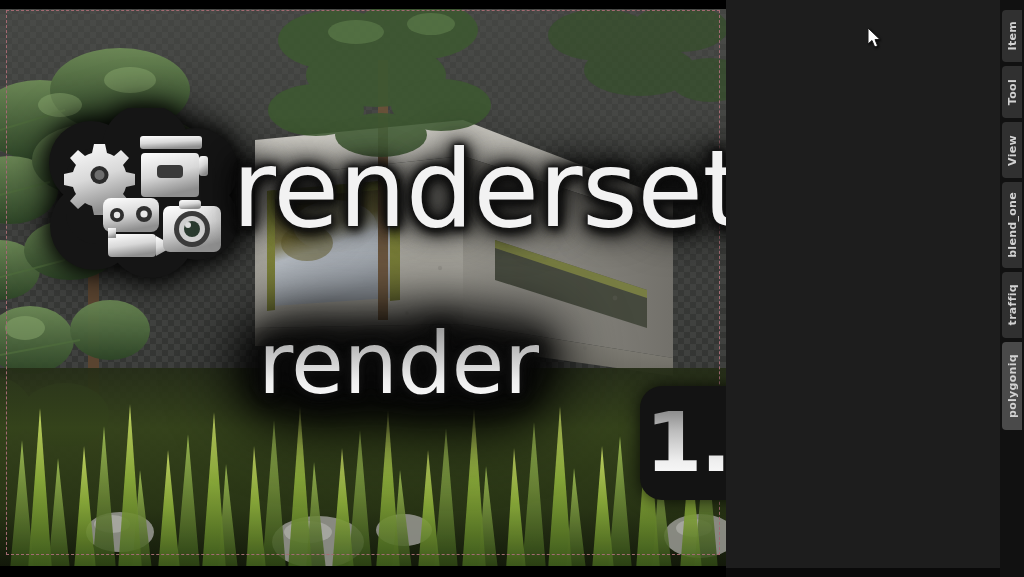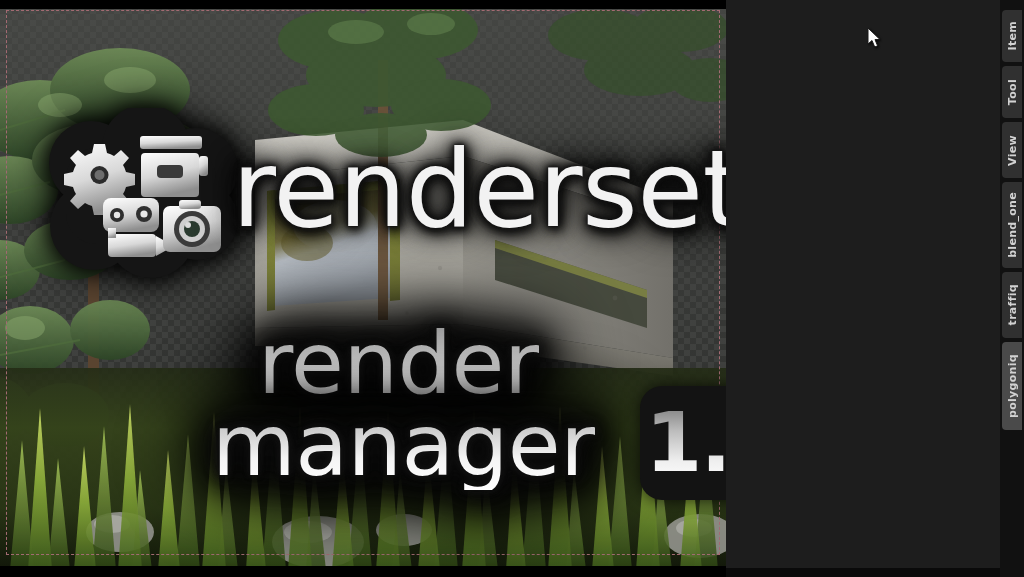--- a/index.html
+++ b/index.html
@@ -421,21 +421,20 @@
             <circle cx="146" cy="121" r="18" fill="#3b3b3b"></circle>
             <circle cx="146" cy="121" r="13" fill="#cfcfcf"></circle>
             <circle cx="146" cy="121" r="8" fill="#2a3a2f"></circle>
             <circle cx="142" cy="117" r="3" fill="#dcdcdc"></circle>
           </g>
         </svg>
       </div>
 
       <div class="wordmark" id="word-renderset">renderset</div>
       <div class="wordmark" id="word-render">render</div>
-      <div class="wordmark" id="word-manager">manager</div>
 
       <div id="version-badge">
         <span class="vtxt">1.6</span>
       </div>
     </div>
   </div>
 
   <div id="npanel">
 
     

